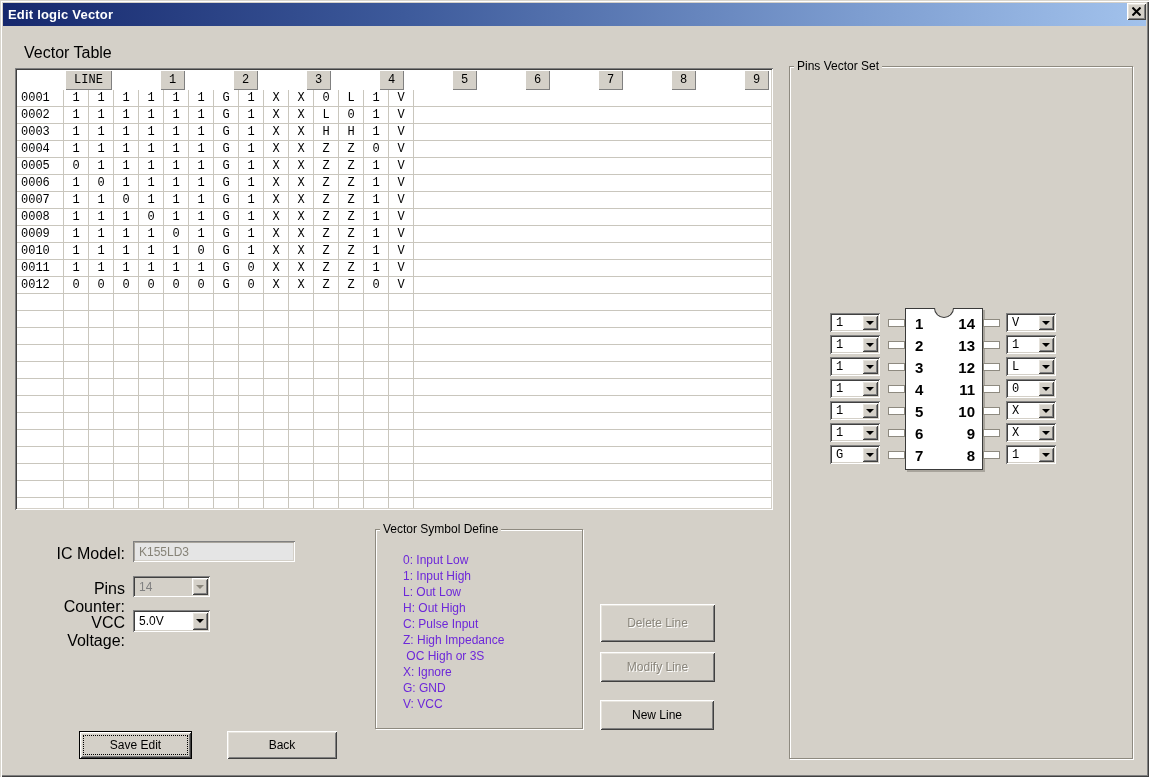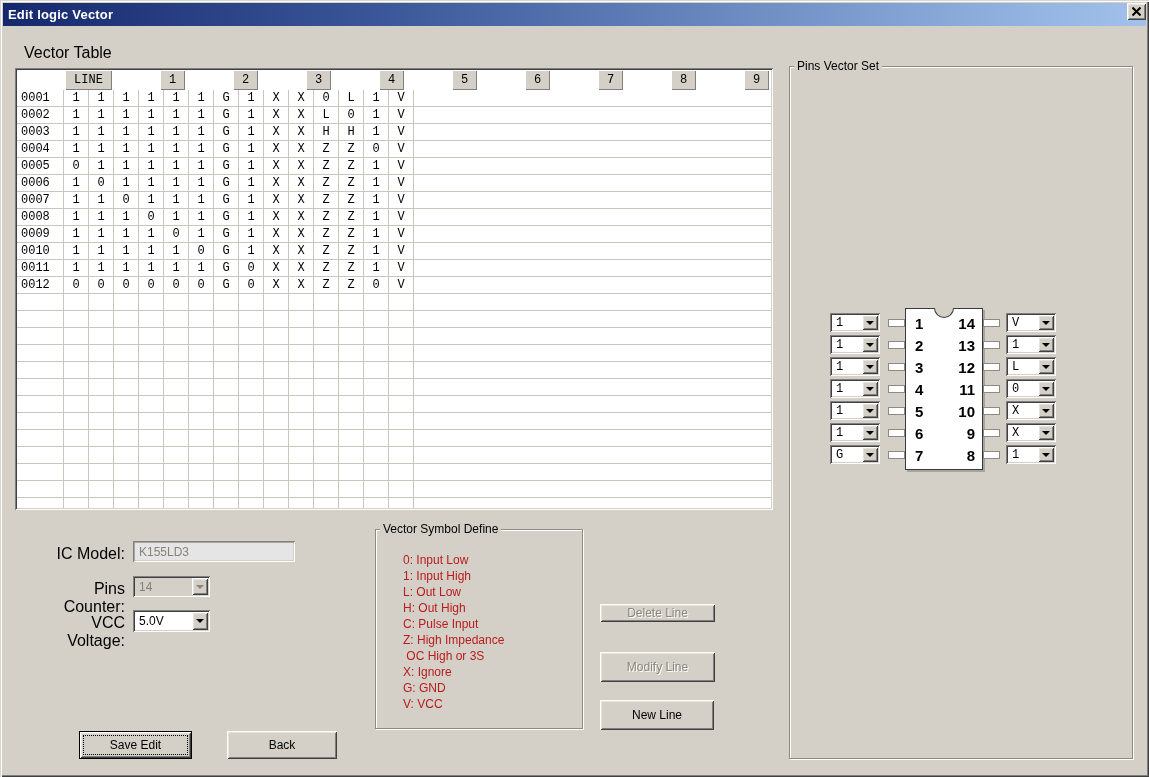--- a/index.html
+++ b/index.html
@@ -54,21 +54,21 @@
 
   
   fieldset.group {
     position: absolute; border: 1px solid #8e8a80; background: transparent;
     box-shadow: 1px 1px 0 #ffffff, inset 1px 1px 0 #ffffff;
   }
   fieldset.group legend { font-size: 12px; color: #000; padding: 0 3px; margin-left: 4px; background: #d4d0c8; }
   .pins-group  { left: 789px; top: 59px;  width: 344px; height: 700px; }
   .symbol-group{ left: 375px; top: 522px; width: 208px; height: 207px; }
   .symlines { margin: 16px 0 0 27px; }
-  .symline { font-size: 12px; line-height: 16px; color: #b91c1c; white-space: pre; }
+  .symline { font-size: 12px; line-height: 16px; color: #6d28d9; white-space: pre; }
 
   
   #chip-area { position: absolute; left: 830px; top: 306px; width: 230px; height: 168px; }
   .chipbody {
     position: absolute; left: 75px; top: 2px; width: 78px; height: 162px;
     background: #ffffff; border: 1px solid #3a3a3a;
     box-shadow: 2px 2px 0 #a8a49c;
   }
   .notch {
     position: absolute; left: 104px; top: 2px; width: 20px; height: 10px;
@@ -123,21 +123,21 @@
     display: flex; align-items: center; justify-content: center; cursor: pointer;
     box-shadow: inset 1px 1px 0 #ffffff, inset -1px -1px 0 #404040,
                 inset 2px 2px 0 #e6e3dc, inset -2px -2px 0 #808080;
   }
   .btn.disabled { color: #8a867c; text-shadow: 1px 1px 0 #ffffff; cursor: default; }
   .btn.default { border: 1px solid #000000; }
   .btn.default::after {
     content: ""; position: absolute; left: 3px; top: 3px; right: 3px; bottom: 3px;
     border: 1px dotted #000;
   }
-  #btn-delete { left: 600px; top: 604px; width: 115px; height: 18px; }
+  #btn-delete { left: 600px; top: 604px; width: 115px; height: 38px; }
   #btn-modify { left: 600px; top: 652px; width: 115px; height: 30px; }
   #btn-new    { left: 600px; top: 700px; width: 114px; height: 30px; }
   #btn-save   { left: 79px;  top: 731px; width: 113px; height: 28px; }
   #btn-back   { left: 227px; top: 731px; width: 110px; height: 28px; }
 </style>
 </head>
 <body>
 
 <div class="window">
 

